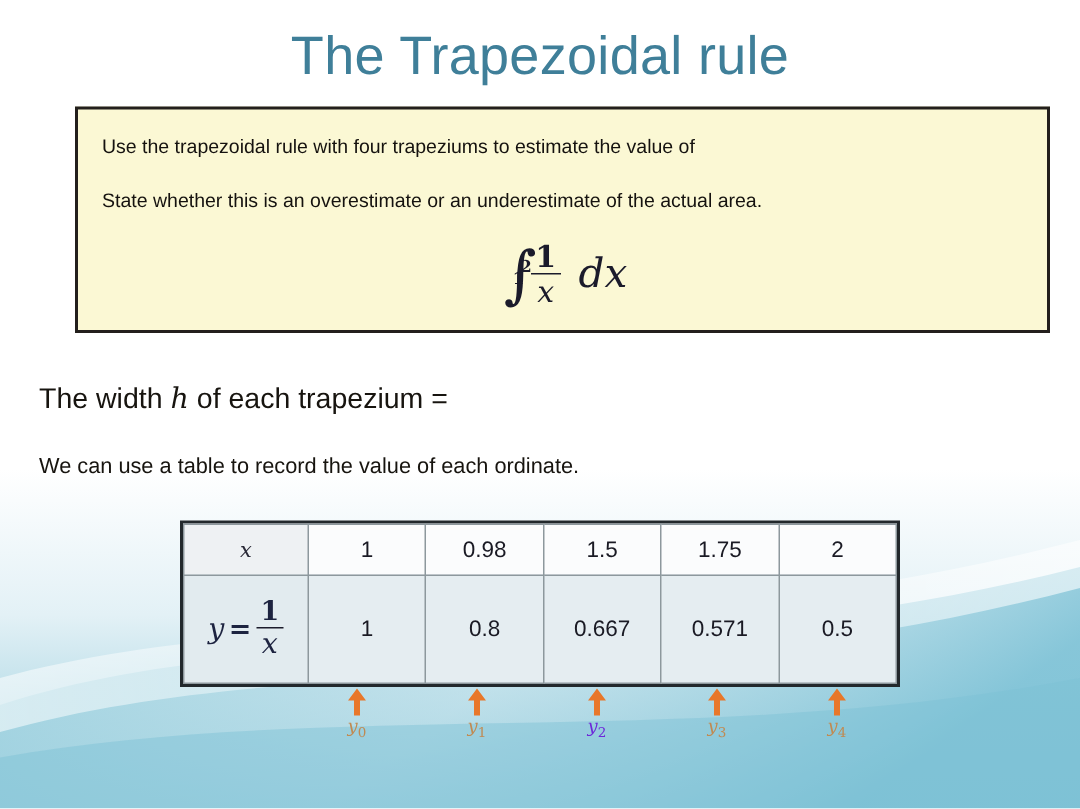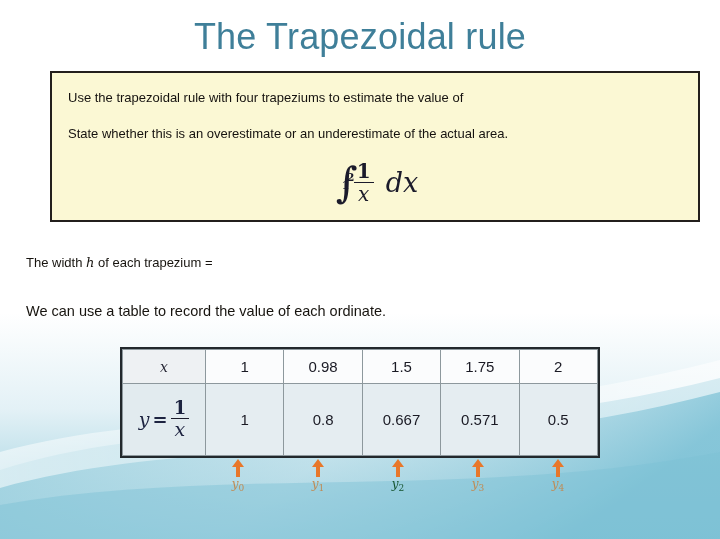--- a/index.html
+++ b/index.html
@@ -109,21 +109,21 @@
     font-family: "DejaVu Serif", serif;
     font-style: italic;
     font-size: 27px;
     color: #1b1b2b;
     margin-left: 12px;
   }
   
   #hline {
     position: absolute;
     left: 26px; top: 255px;
-    font-size: 13px;
+    font-size: 19px;
     color: #17140f;
     white-space: nowrap;
     z-index: 5;
   }
   #hline i { font-family: "DejaVu Serif", serif; }
   #hfrac {
     position: absolute;
     left: 368px; top: 243px;
     z-index: 5;
     display: flex;
@@ -331,21 +331,21 @@
       <div class="arrow" style="left: 318px;">
         <svg width="22" height="20" viewBox="0 0 22 20">
           <path d="M11 1 L17 9 L13 9 L13 19 L9 19 L9 9 L5 9 Z" fill="#e8772a"></path>
         </svg>
         <div class="alab" style="color: rgb(192, 138, 82);"><span>y</span><sub>1</sub></div>
       </div>
       <div class="arrow" style="left: 398px;">
         <svg width="22" height="20" viewBox="0 0 22 20">
           <path d="M11 1 L17 9 L13 9 L13 19 L9 19 L9 9 L5 9 Z" fill="#e8772a"></path>
         </svg>
-        <div class="alab" style="color: #14532d;"><span>y</span><sub>2</sub></div>
+        <div class="alab" style="color: #6d28d9;"><span>y</span><sub>2</sub></div>
       </div>
       <div class="arrow" style="left: 478px;">
         <svg width="22" height="20" viewBox="0 0 22 20">
           <path d="M11 1 L17 9 L13 9 L13 19 L9 19 L9 9 L5 9 Z" fill="#e8772a"></path>
         </svg>
         <div class="alab" style="color: rgb(192, 138, 82);"><span>y</span><sub>3</sub></div>
       </div>
       <div class="arrow" style="left: 558px;">
         <svg width="22" height="20" viewBox="0 0 22 20">
           <path d="M11 1 L17 9 L13 9 L13 19 L9 19 L9 9 L5 9 Z" fill="#e8772a"></path>

